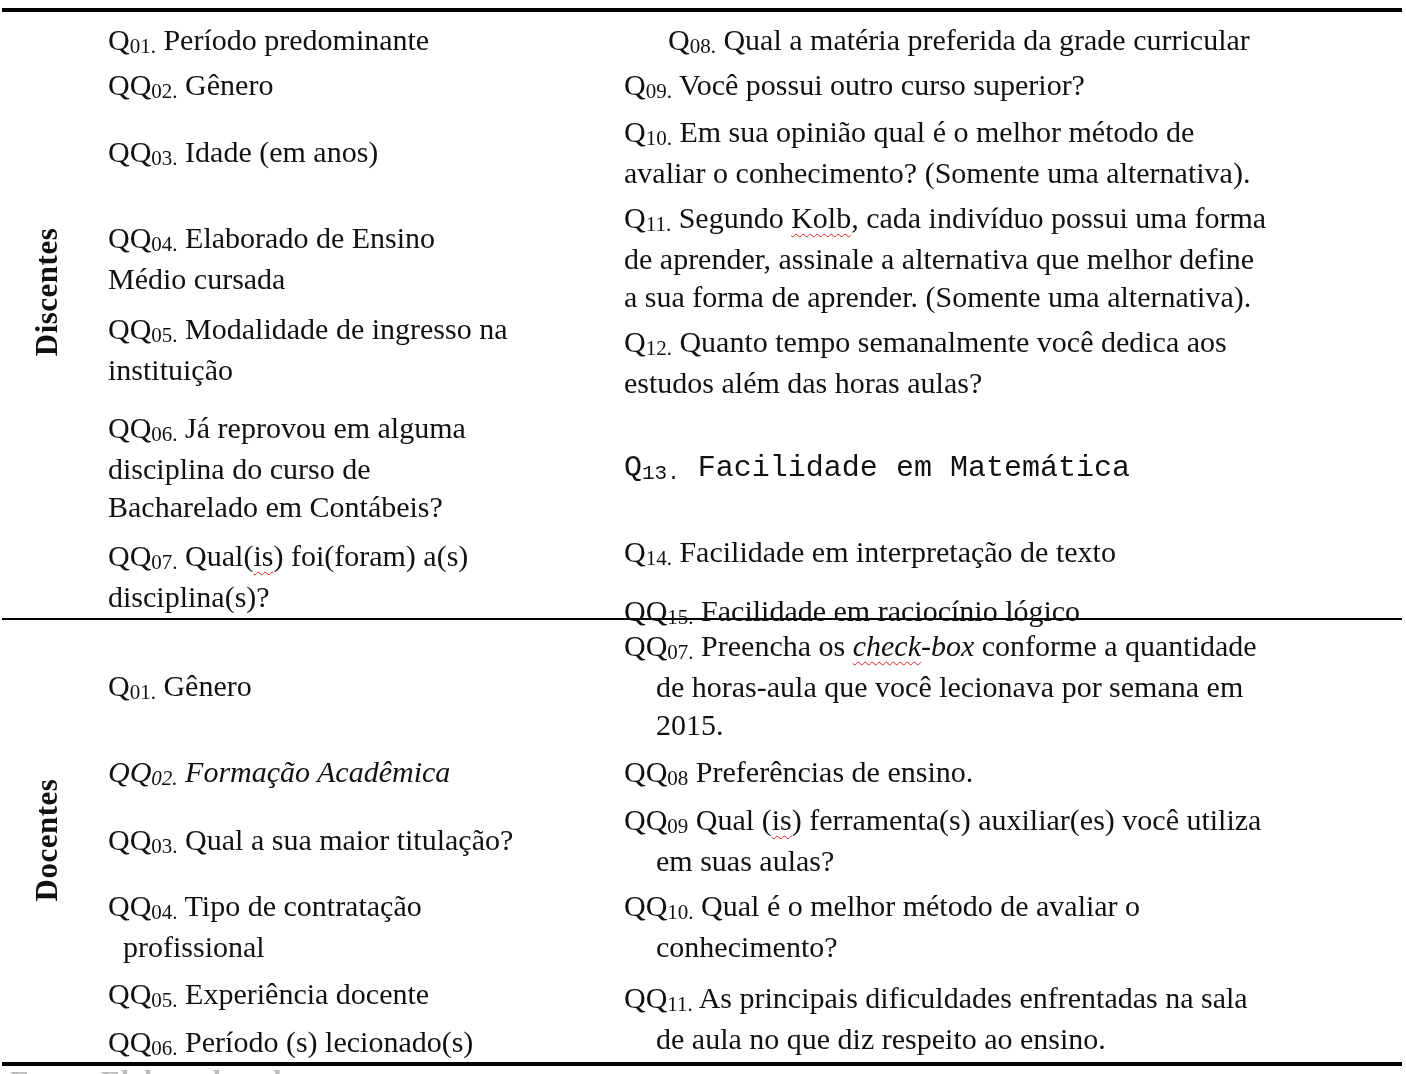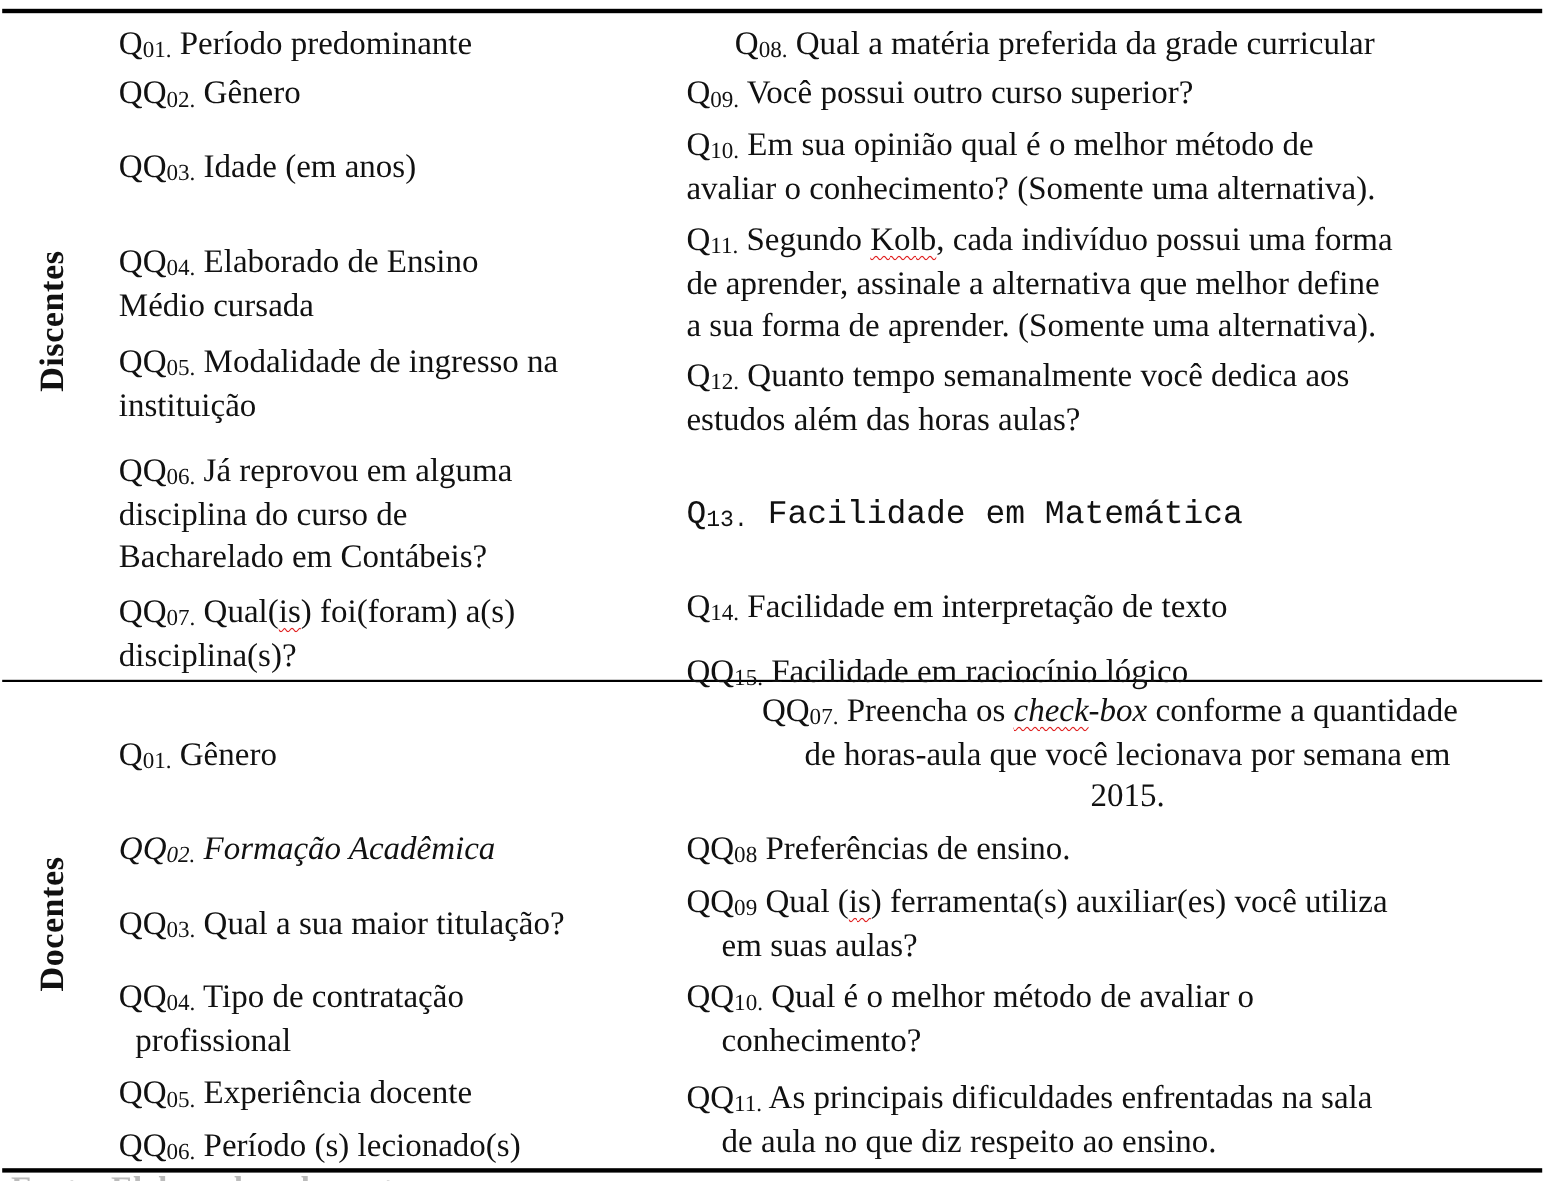--- a/index.html
+++ b/index.html
@@ -49,19 +49,19 @@
 <div class="q right" style="top:533px;"><span class="code">Q</span><span class="sub">14.</span> <span>Facilidade em interpretação de texto</span></div>
 <div class="q right" style="top:579px;margin-top:13px;"><span class="code">QQ</span><span class="sub">15.</span> <span>Facilidade em raciocínio lógico</span></div>
 
 <div class="q left" style="top:667px;"><span class="code">Q</span><span class="sub">01.</span> <span>Gênero</span></div>
 <div class="q left" style="top:753px;font-style:italic;"><span class="code">QQ</span><span class="sub">02.</span> <span>Formação Acadêmica</span></div>
 <div class="q left" style="top:821px;"><span class="code">QQ</span><span class="sub">03.</span> <span>Qual a sua maior titulação?</span></div>
 <div class="q left hang" style="top:887px;"><span class="code">QQ</span><span class="sub">04.</span> <span>Tipo de contratação</span><span class="cont" style="padding-left:15px;">profissional</span></div>
 <div class="q left" style="top:975px;"><span class="code">QQ</span><span class="sub">05.</span> <span>Experiência docente</span></div>
 <div class="q left" style="top:1023px;"><span class="code">QQ</span><span class="sub">06.</span> <span>Período (s) lecionado(s)</span></div>
 
-<div class="q right hang" style="top:627px;text-align:center;"><span class="code">QQ</span><span class="sub">07.</span> <span>Preencha os </span><span class="it spell">check</span><span class="it">-box</span><span> conforme a quantidade</span><span class="cont">de horas-aula que você lecionava por semana em</span><span class="cont">2015.</span></div>
+<div class="q right hang" style="top:627px;"><span class="code">QQ</span><span class="sub">07.</span> <span>Preencha os </span><span class="it spell">check</span><span class="it">-box</span><span> conforme a quantidade</span><span class="cont">de horas-aula que você lecionava por semana em</span><span class="cont">2015.</span></div>
 <div class="q right" style="top:753px;"><span class="code">QQ</span><span class="sub">08</span> <span>Preferências de ensino.</span></div>
 <div class="q right hang" style="top:801px;"><span class="code">QQ</span><span class="sub">09</span> <span>Qual (</span><span class="spell">is</span><span>) ferramenta(s) auxiliar(es) você utiliza</span><span class="cont">em suas aulas?</span></div>
 <div class="q right hang" style="top:887px;"><span class="code">QQ</span><span class="sub">10.</span> <span>Qual é o melhor método de avaliar o</span><span class="cont">conhecimento?</span></div>
 <div class="q right hang" style="top:979px;"><span class="code">QQ</span><span class="sub">11.</span> <span>As principais dificuldades enfrentadas na sala</span><span class="cont">de aula no que diz respeito ao ensino.</span></div>
 
 <div class="footer">Fonte: Elaborado pelos autores</div>
 
 </body></html>

